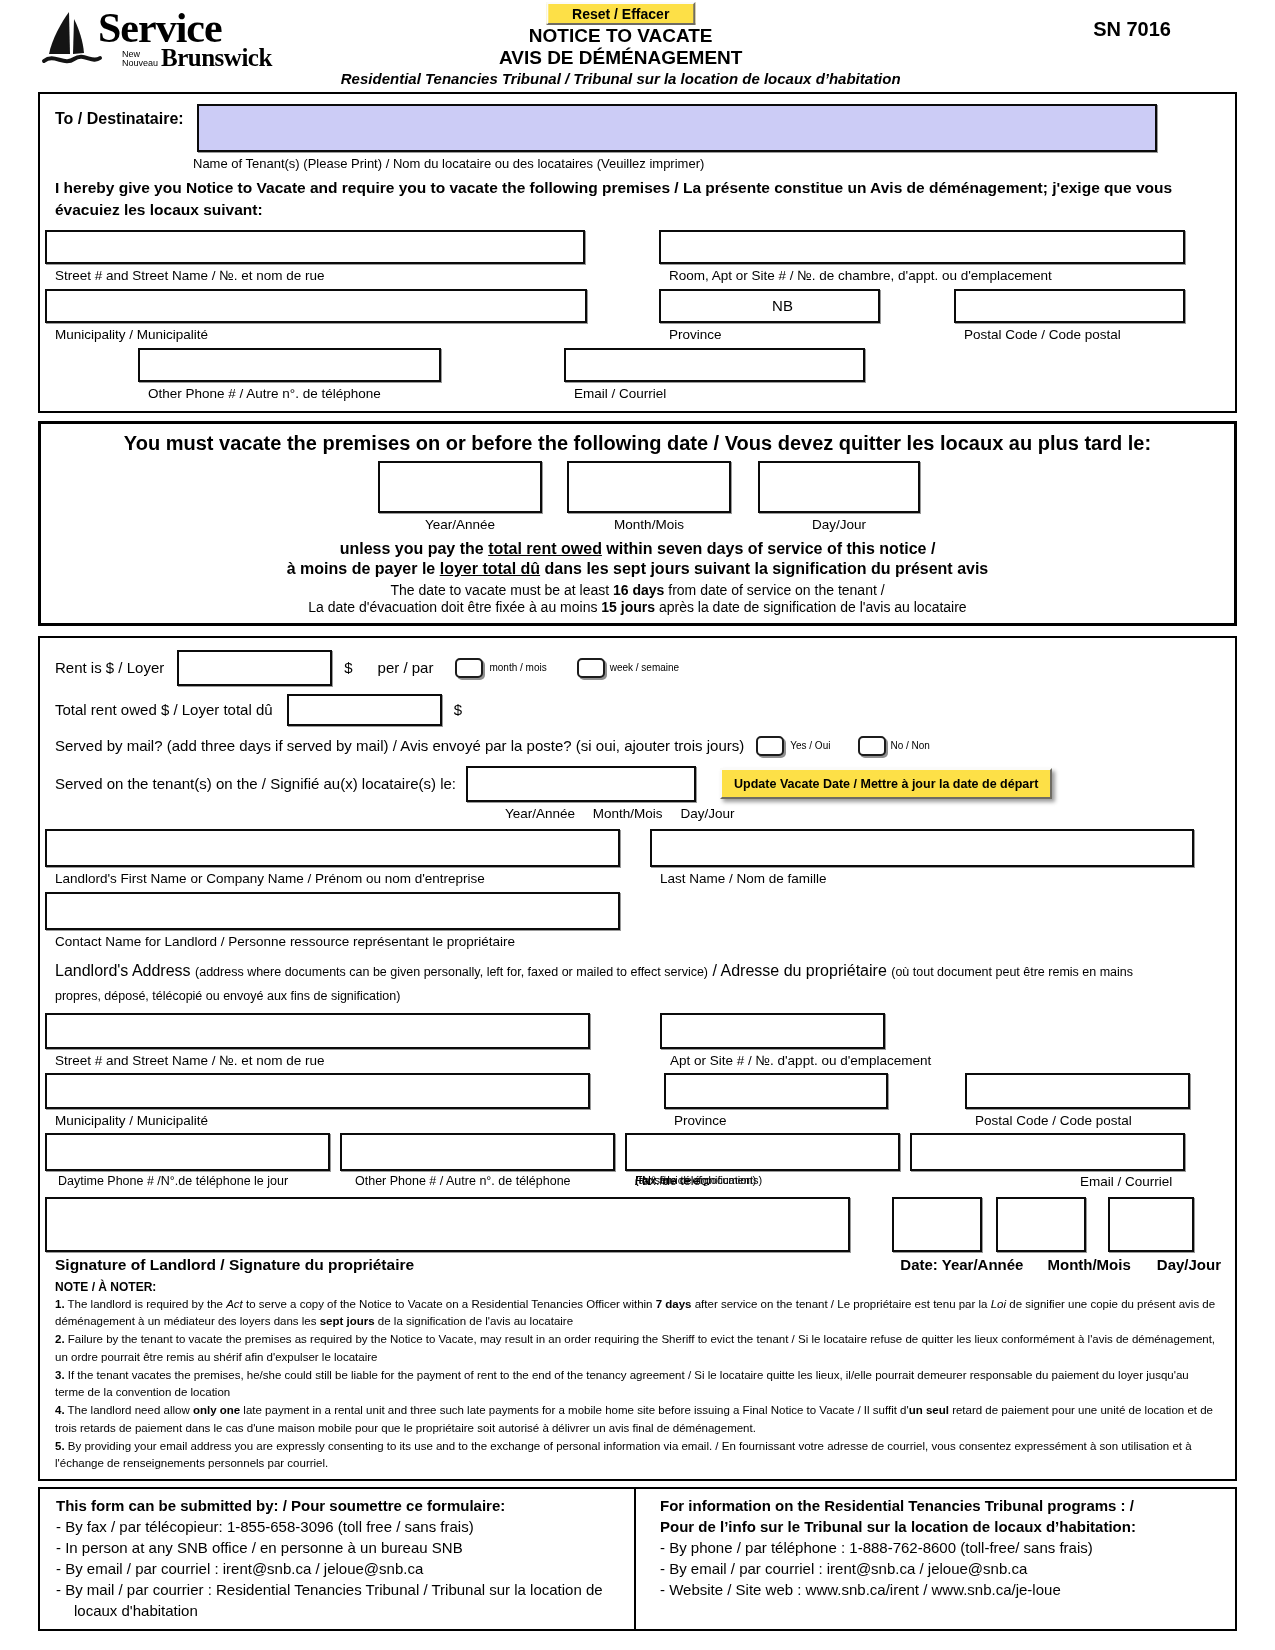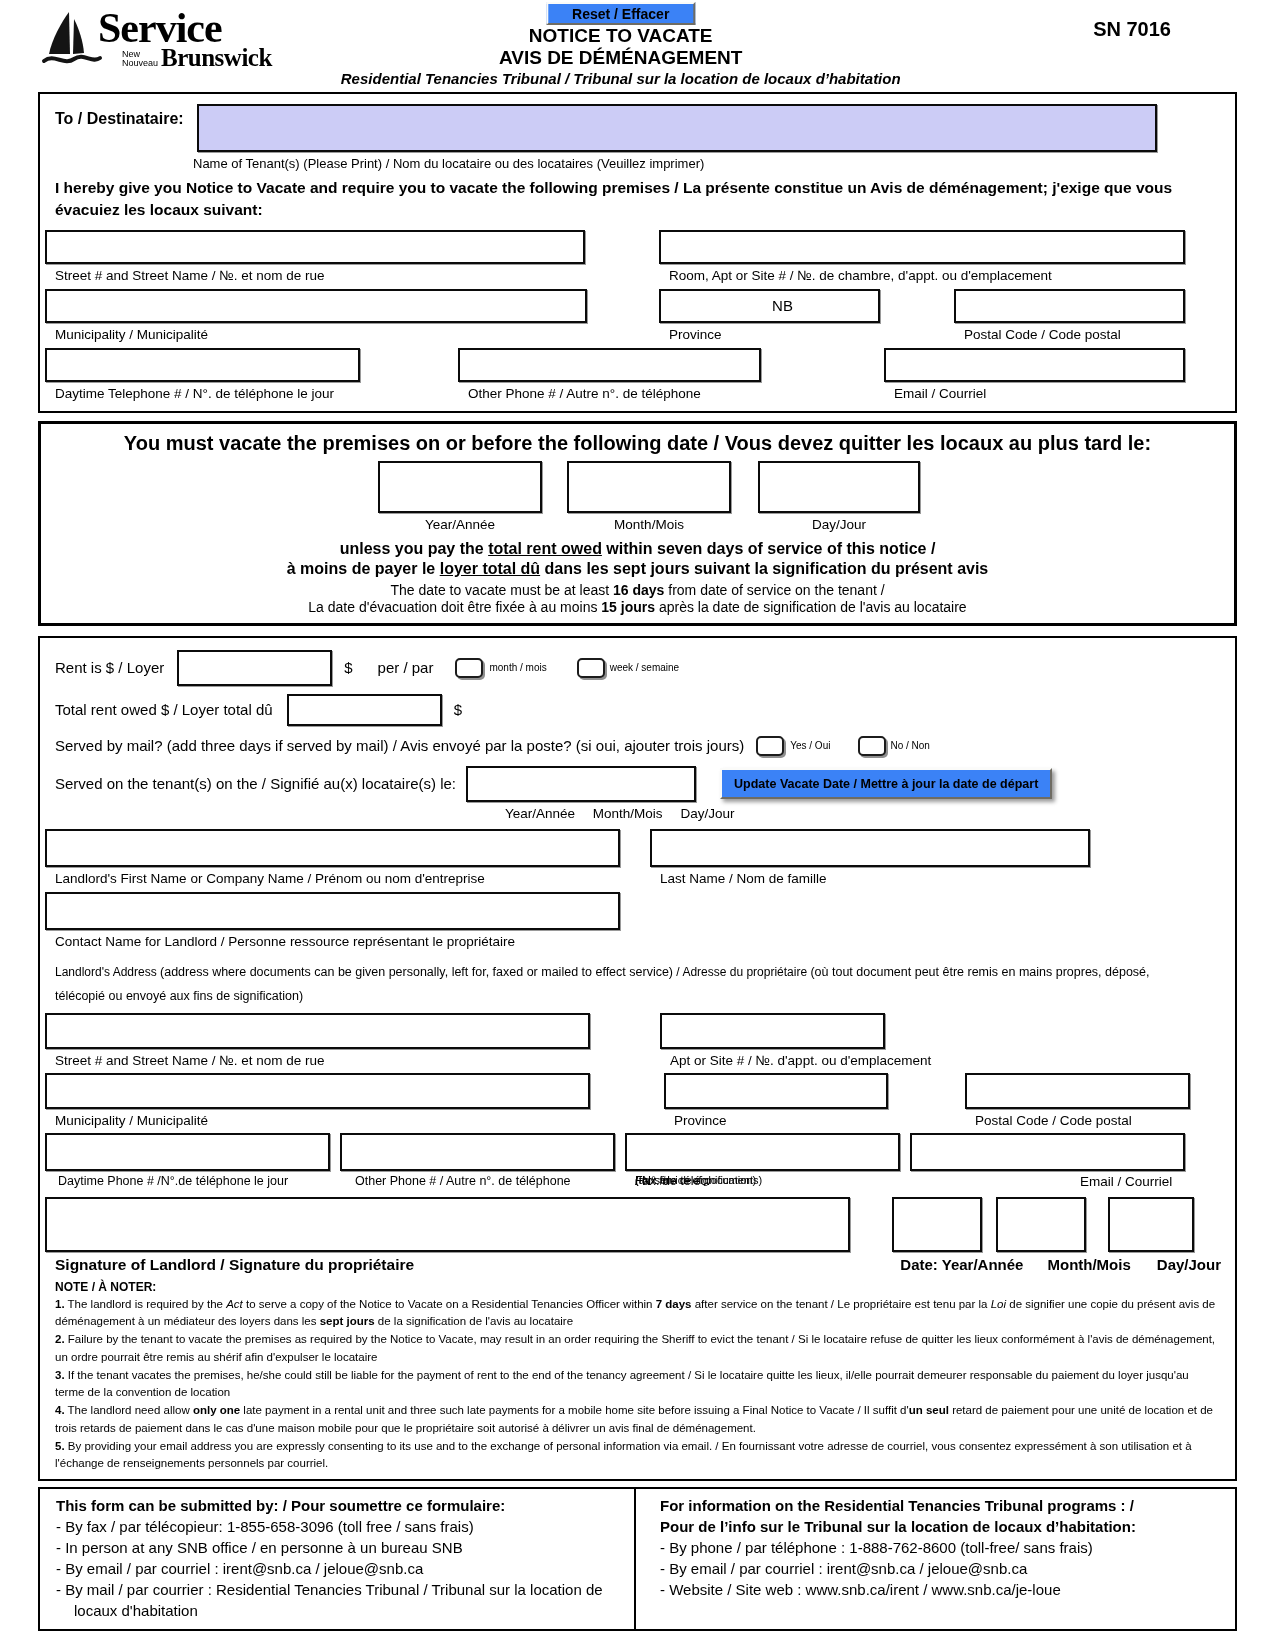--- a/index.html
+++ b/index.html
@@ -7,27 +7,27 @@
     width:1275px;height:1650px;background:#fff;color:#000;
     font-family:"Liberation Sans","DejaVu Sans",sans-serif;
     position:relative;overflow:hidden;
   }
   .sec{border:2px solid #000;margin:0 38px;box-sizing:border-box;background:#fff;}
   .fb{box-sizing:border-box;border:2px solid #0b0b0b;background:#fff;box-shadow:1px 1px 0 #9a9a9a;flex:none;}
   .lav{background:#ccccf6;}
   .cols{display:flex;align-items:flex-start;}
   .frow{display:flex;align-items:center;}
   .cbx{display:inline-block;width:24px;height:16px;border:2px solid #1c1c1c;border-radius:5px;background:#fff;box-shadow:2px 2px 0 #8f8f8f;flex:none;}
-  .bevel{font-family:inherit;background:#3b82f6;border:2px solid;border-color:#fbfbf9 #6f6c63 #6f6c63 #fbfbf9;font-weight:bold;color:#000;cursor:pointer;}
+  .bevel{font-family:inherit;background:#fde047;border:2px solid;border-color:#fbfbf9 #6f6c63 #6f6c63 #fbfbf9;font-weight:bold;color:#000;cursor:pointer;}
   .bold{font-weight:bold;}
   .c{text-align:center;}
   .sg-b{font-weight:bold;}
   .sg-i{font-style:italic;}
   .sg-u{text-decoration:underline;}
-  .sg-lg{font-size:12px;}
+  .sg-lg{font-size:16px;}
   .sg-sm{font-size:12.5px;}
   .sg-xs{font-size:11px;}
 
   
   .hdr{position:relative;height:92px;}
   .logo{position:absolute;left:40px;top:8px;display:flex;align-items:flex-start;}
   .logo-text{margin-left:-6px;font-family:"Liberation Serif","DejaVu Serif",serif;}
   .logo-service{font-size:42px;font-weight:bold;line-height:40px;letter-spacing:-1px;}
   .logo-row{display:flex;align-items:flex-end;margin-top:-2px;margin-left:24px;}
   .logo-small{font-size:9px;line-height:9px;font-family:"Liberation Sans",sans-serif;margin-right:3px;margin-bottom:2px;}
@@ -136,24 +136,20 @@
         <div class="fb" style="height:34px;display:flex;align-items:center;justify-content:center;font-size:15px;padding-left:26px;">NB</div>
         <div class="collbl">Province</div>
       </div>
       <div style="margin-left:74px;width:231px;">
         <div class="fb" style="height:34px;"></div>
         <div class="collbl">Postal Code / Code postal</div>
       </div>
     </div>
 
     <div class="cols" style="margin-top:6px;">
-      <div style="margin-left:5px;width:315px;">
-        <div class="fb" style="height:34px;"></div>
-        <div class="collbl">Daytime Telephone # / N°. de téléphone le jour</div>
-      </div>
       <div style="margin-left:98px;width:303px;">
         <div class="fb" style="height:34px;"></div>
         <div class="collbl">Other Phone # / Autre n°. de téléphone</div>
       </div>
       <div style="margin-left:123px;width:301px;">
         <div class="fb" style="height:34px;"></div>
         <div class="collbl">Email / Courriel</div>
       </div>
     </div>
   </div>
@@ -217,21 +213,21 @@
       <span>Year/Année</span>
       <span style="margin-left:14px;">Month/Mois</span>
       <span style="margin-left:14px;">Day/Jour</span>
     </div>
 
     <div class="cols" style="margin-top:8px;">
       <div style="margin-left:5px;width:575px;">
         <div class="fb" style="height:38px;"></div>
         <div class="collbl">Landlord's First Name or Company Name / Prénom ou nom d'entreprise</div>
       </div>
-      <div style="margin-left:30px;width:440px;">
+      <div style="margin-left:30px;width:544px;">
         <div class="fb" style="height:38px;"></div>
         <div class="collbl">Last Name / Nom de famille</div>
       </div>
     </div>
 
     <div class="cols" style="margin-top:6px;">
       <div style="margin-left:5px;width:575px;">
         <div class="fb" style="height:38px;"></div>
         <div class="collbl">Contact Name for Landlord / Personne ressource représentant le propriétaire</div>
       </div>

